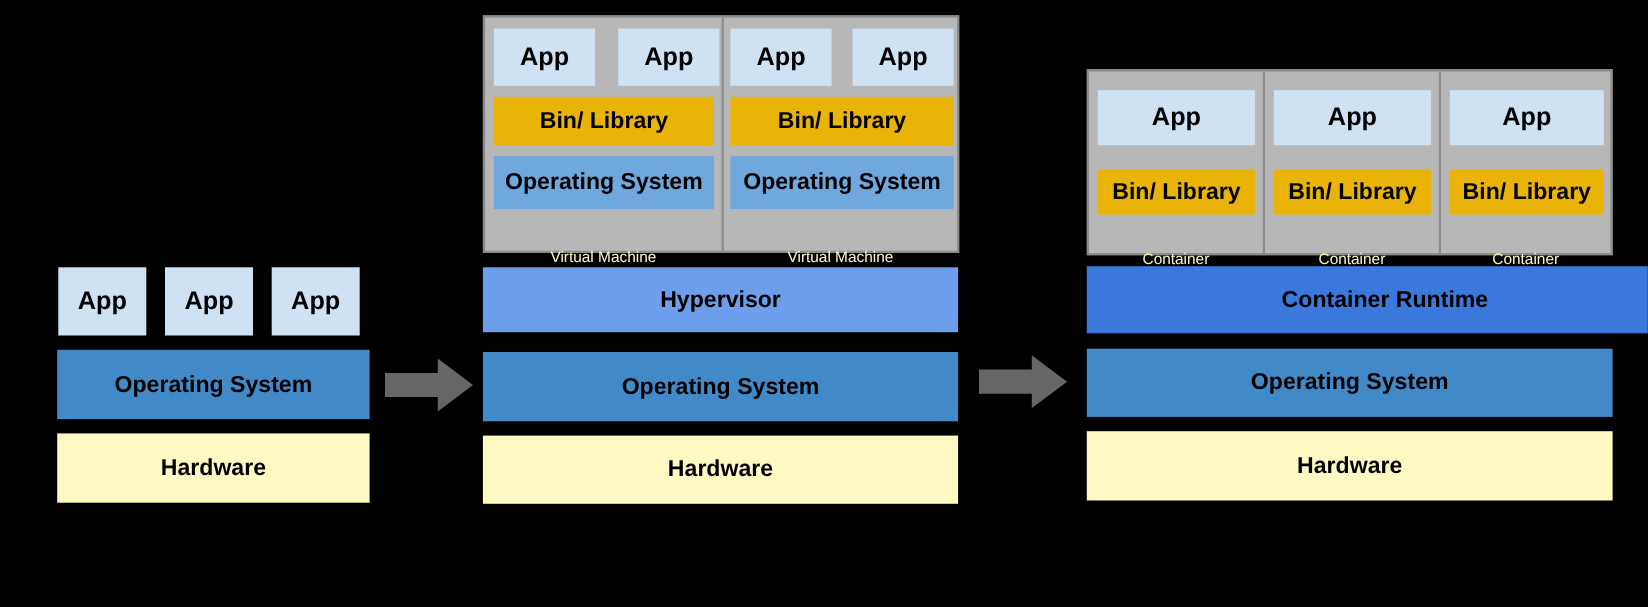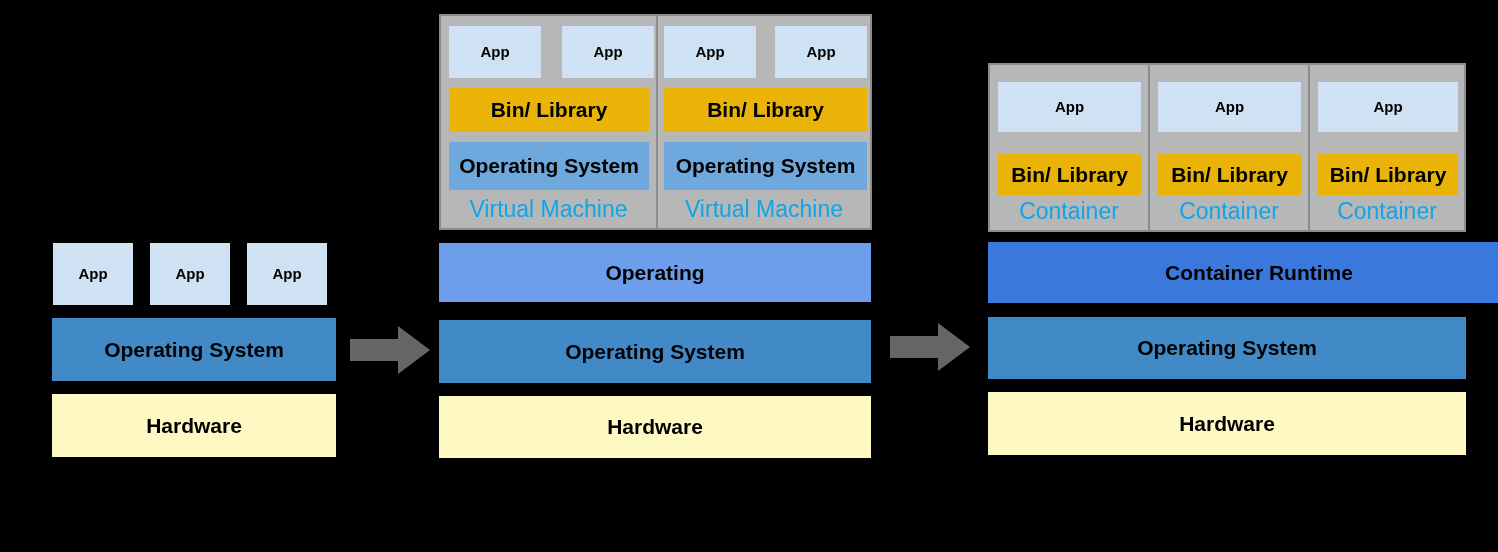--- a/index.html
+++ b/index.html
@@ -30,21 +30,21 @@
     align-items: center;
     justify-content: center;
     color: #000000;
     font-weight: bold;
     text-align: center;
     line-height: 1.1;
   }
 
   .app-box {
     background: #cfe2f3;
-    font-size: 15px;
+    font-size: 23px;
     font-weight: bold;
     color: #000;
   }
 
   .binlib {
     background: #eab308;
     font-size: 21px;
     font-weight: bold;
   }
 
@@ -80,23 +80,24 @@
 
   .group-box {
     background: #b7b7b7;
     border: 1px solid #8c8c8c;
   }
 
   .group-label {
     display: flex;
     align-items: center;
     justify-content: center;
-    font-size: 23px;
+    font-size: 14px;
     font-weight: normal;
-    color: #0ea5e9;
+    color: #fef9c3;
+    margin-top: 24px;
   }
 
   .arrow-wrap { position: absolute; }
 </style>
 </head>
 <body>
 
 <div class="stage">
 
   <div class="abs" style="left:0px; top:0px; width:350px; height:552px;">
@@ -133,21 +134,21 @@
     <div class="abs" style="left:656px; top:16px; width:2px; height:212px; background:#8c8c8c;"></div>
 
     <div class="abs" style="left:658px; top:16px; width:212px; height:212px;">
       <div class="abs bar app-box" style="left:6px; top:10px; width:92px; height:52px;">App</div>
       <div class="abs bar app-box" style="left:117px; top:10px; width:92px; height:52px;">App</div>
       <div class="abs bar binlib" style="left:6px; top:72px; width:203px; height:44px;">Bin/ Library</div>
       <div class="abs bar inner-os" style="left:6px; top:126px; width:203px; height:48px;">Operating System</div>
       <div class="abs group-label" style="left:0px; top:178px; width:212px; height:30px;">Virtual Machine</div>
     </div>
 
-    <div class="abs bar hypervisor-bar" style="left:439px; top:243px; width:432px; height:59px;">Operating</div>
+    <div class="abs bar hypervisor-bar" style="left:439px; top:243px; width:432px; height:59px;">Hypervisor</div>
 
     <div class="abs bar os-bar" style="left:439px; top:320px; width:432px; height:63px;">Operating System</div>
 
     <div class="abs bar hw-bar" style="left:439px; top:396px; width:432px; height:62px;">Hardware</div>
   </div>
 
   <div class="arrow-wrap" style="left:890px; top:323px; width:80px; height:48px;">
     <svg width="80" height="48" viewBox="0 0 80 48" xmlns="http://www.w3.org/2000/svg">
       <polygon points="0,13 48,13 48,0 80,24 48,48 48,35 0,35" fill="#666666"></polygon>
     </svg>

